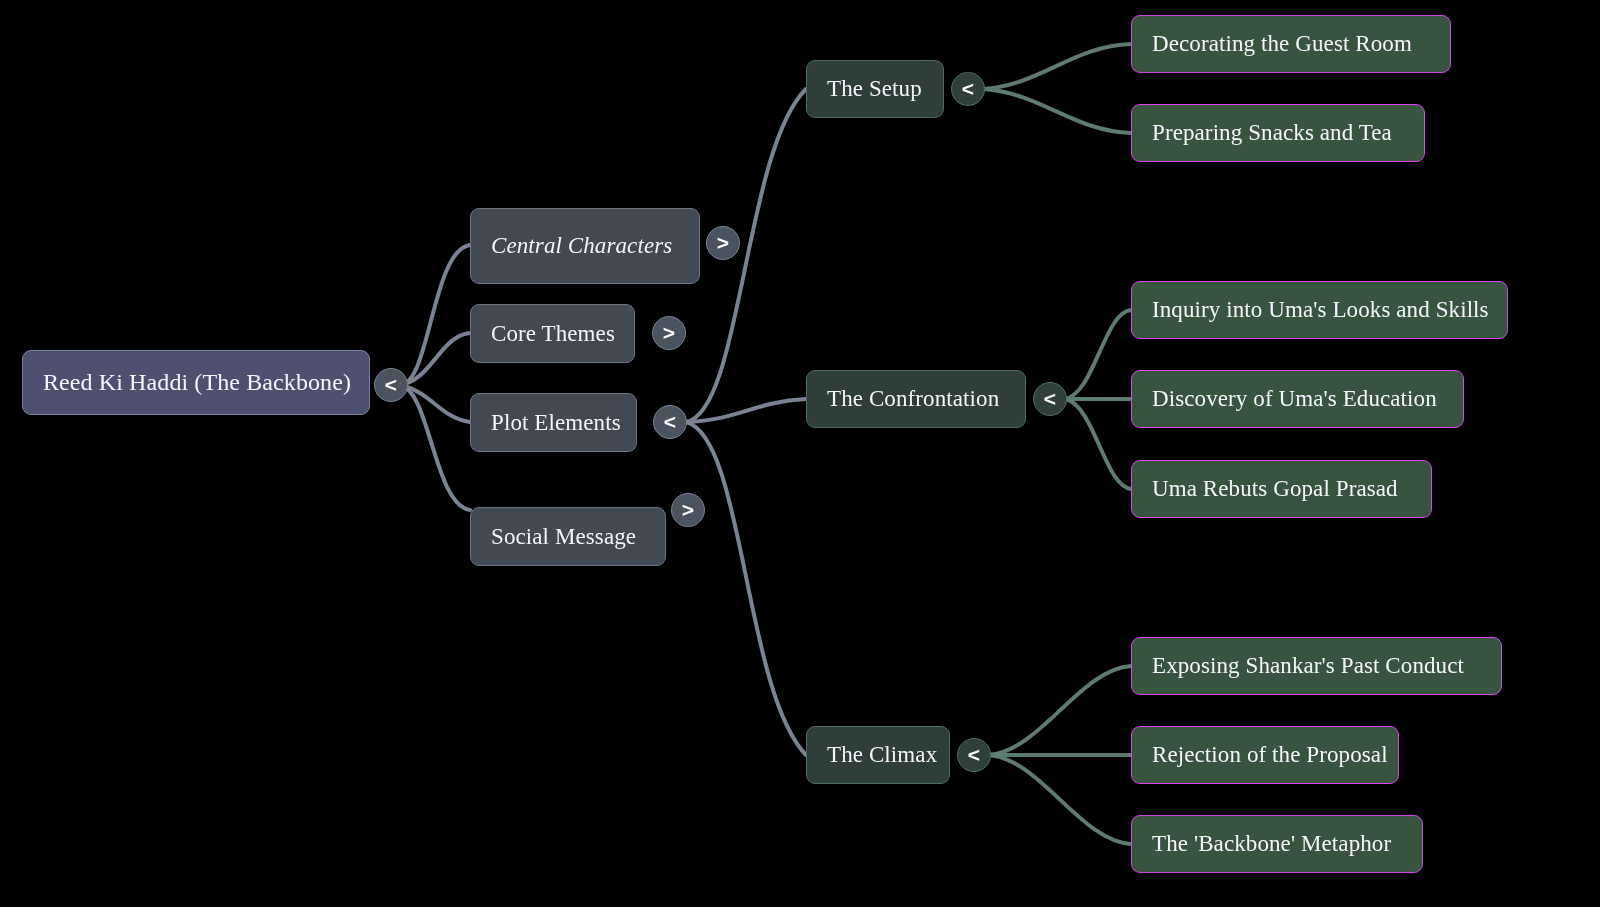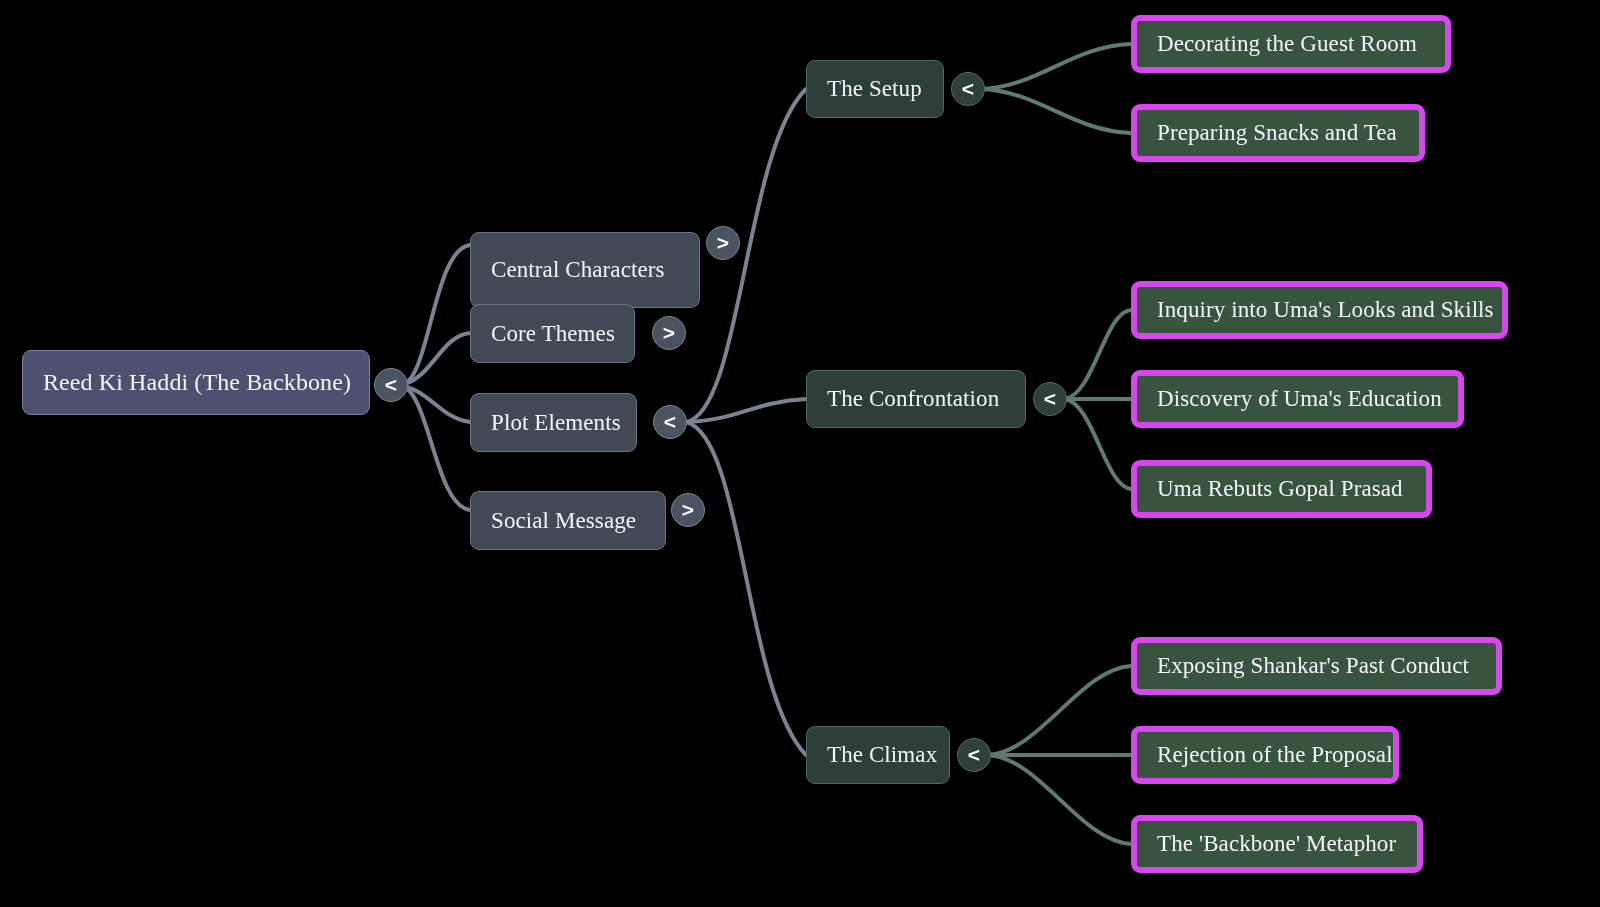--- a/index.html
+++ b/index.html
@@ -40,21 +40,21 @@
   
   .n-branch{
     background:#2e3e39;
     border:1px solid #4c6b60;
     font-size:23px;
     padding:16px 20px;
   }
   
   .n-leaf{
     background:#38543f;
-    border:6px solid #d946ef;
+    border:1px solid #d946ef;
     font-size:23px;
     padding:0 20px;
   }
 
   .toggle{
     position:absolute;
     width:34px;height:34px;
     border-radius:50%;
     display:flex;align-items:center;justify-content:center;
     font-family:"Liberation Sans","DejaVu Sans",sans-serif;
@@ -98,42 +98,42 @@
     </g>
   </svg>
 
   <div class="node n-root" style="left:22px;top:350px;width:348px;height:65px;">
     <span class="label">Reed Ki Haddi (The Backbone)</span>
   </div>
   <div class="toggle t-gray" style="left:374px;top:368px;">
     <span>&lt;</span>
   </div>
 
-  <div class="node n-l2" style="left:470px;top:232px;width:230px;height:76px;">
+  <div class="node n-l2" style="left:470px;top:208px;width:230px;height:76px;font-style:italic;">
     <span class="label">Central Characters</span>
   </div>
   <div class="toggle t-gray" style="left:706px;top:226px;">
     <span>&gt;</span>
   </div>
 
   <div class="node n-l2" style="left:470px;top:304px;width:165px;height:59px;">
     <span class="label">Core Themes</span>
   </div>
   <div class="toggle t-gray" style="left:652px;top:316px;">
     <span>&gt;</span>
   </div>
 
   <div class="node n-l2" style="left:470px;top:393px;width:167px;height:59px;">
     <span class="label">Plot Elements</span>
   </div>
   <div class="toggle t-gray" style="left:653px;top:405px;">
     <span>&lt;</span>
   </div>
 
-  <div class="node n-l2" style="left:470px;top:491px;width:196px;height:59px;">
+  <div class="node n-l2" style="left:470px;top:507px;width:196px;height:59px;">
     <span class="label">Social Message</span>
   </div>
   <div class="toggle t-gray" style="left:671px;top:493px;">
     <span>&gt;</span>
   </div>
 
   <div class="node n-branch" style="left:806px;top:60px;width:138px;height:58px;">
     <span class="label">The Setup</span>
   </div>
   <div class="toggle t-green" style="left:951px;top:72px;">

